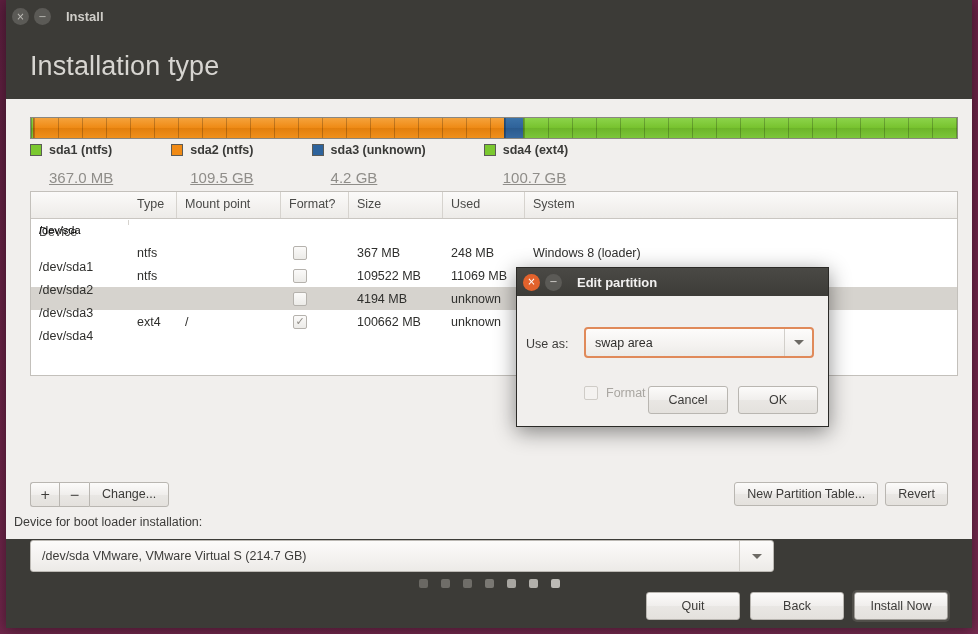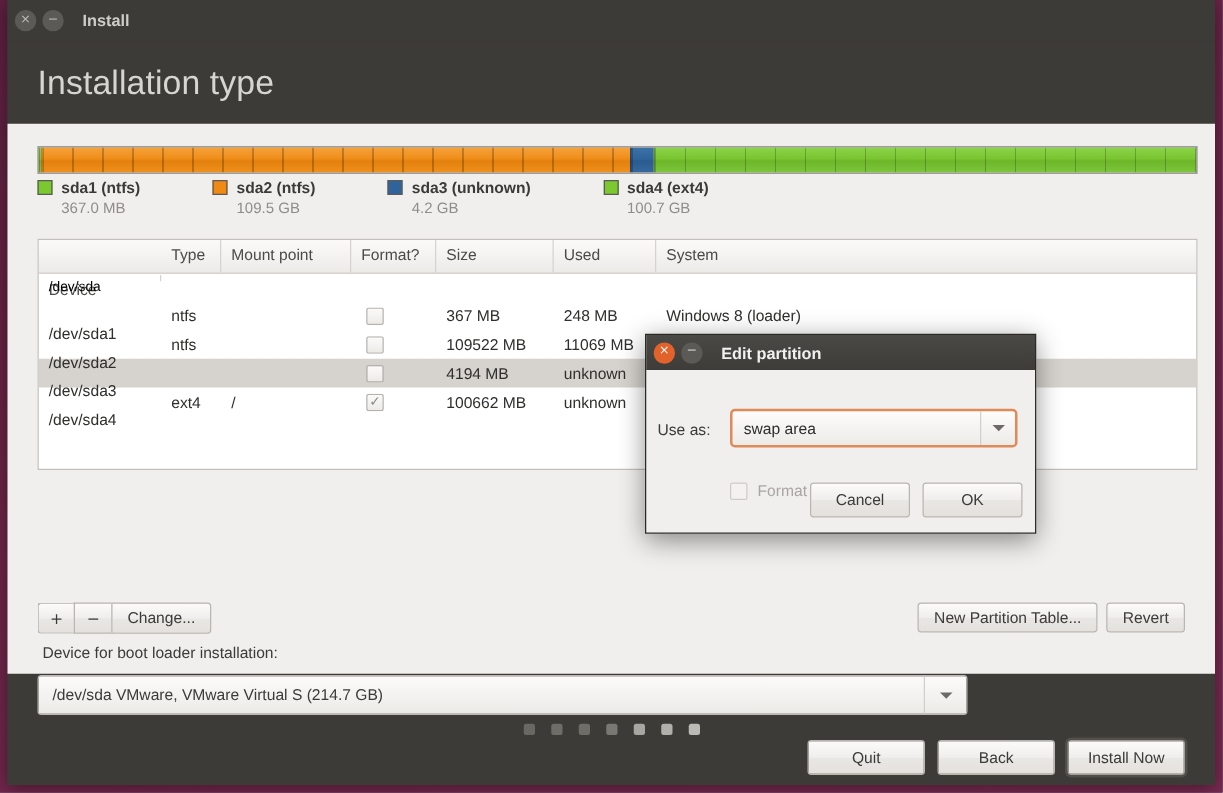--- a/index.html
+++ b/index.html
@@ -146,24 +146,25 @@
   }
   .swatch.green { background: #7bc82f; }
   .swatch.orange { background: #f08a15; }
   .swatch.blue { background: #2e639c; }
   .legend-name {
     font-size: 12.5px;
     font-weight: bold;
     color: #3a3a38;
   }
   .legend-size {
-    font-size: 12px;
+    font-size: 15px;
     color: #8f8d89;
     margin-left: 19px;
-    margin-top: 2px;
+    margin-top: 12px;
+    text-decoration: underline;
   }
 
   
   .table-box {
     position: absolute;
     left: 24px; top: 92px;
     width: 928px; height: 185px;
     border: 1px solid #c3c0bb;
     background: #ffffff;
     box-sizing: border-box;
@@ -251,21 +252,21 @@
 
   .right-btns {
     position: absolute;
     right: 24px; top: 383px;
     display: flex;
     gap: 7px;
   }
 
   .boot-label {
     position: absolute;
-    left: 28px; top: 416px;
+    left: 8px; top: 416px;
     font-size: 12.5px;
     color: #3c3b39;
   }
   .combo {
     position: absolute;
     left: 24px; top: 441px;
     width: 744px; height: 32px;
     border: 1px solid #bcb9b4;
     border-radius: 3px;
     background: linear-gradient(to bottom, #fcfbfa 0%, #f3f1ef 60%, #eceae7 100%);

